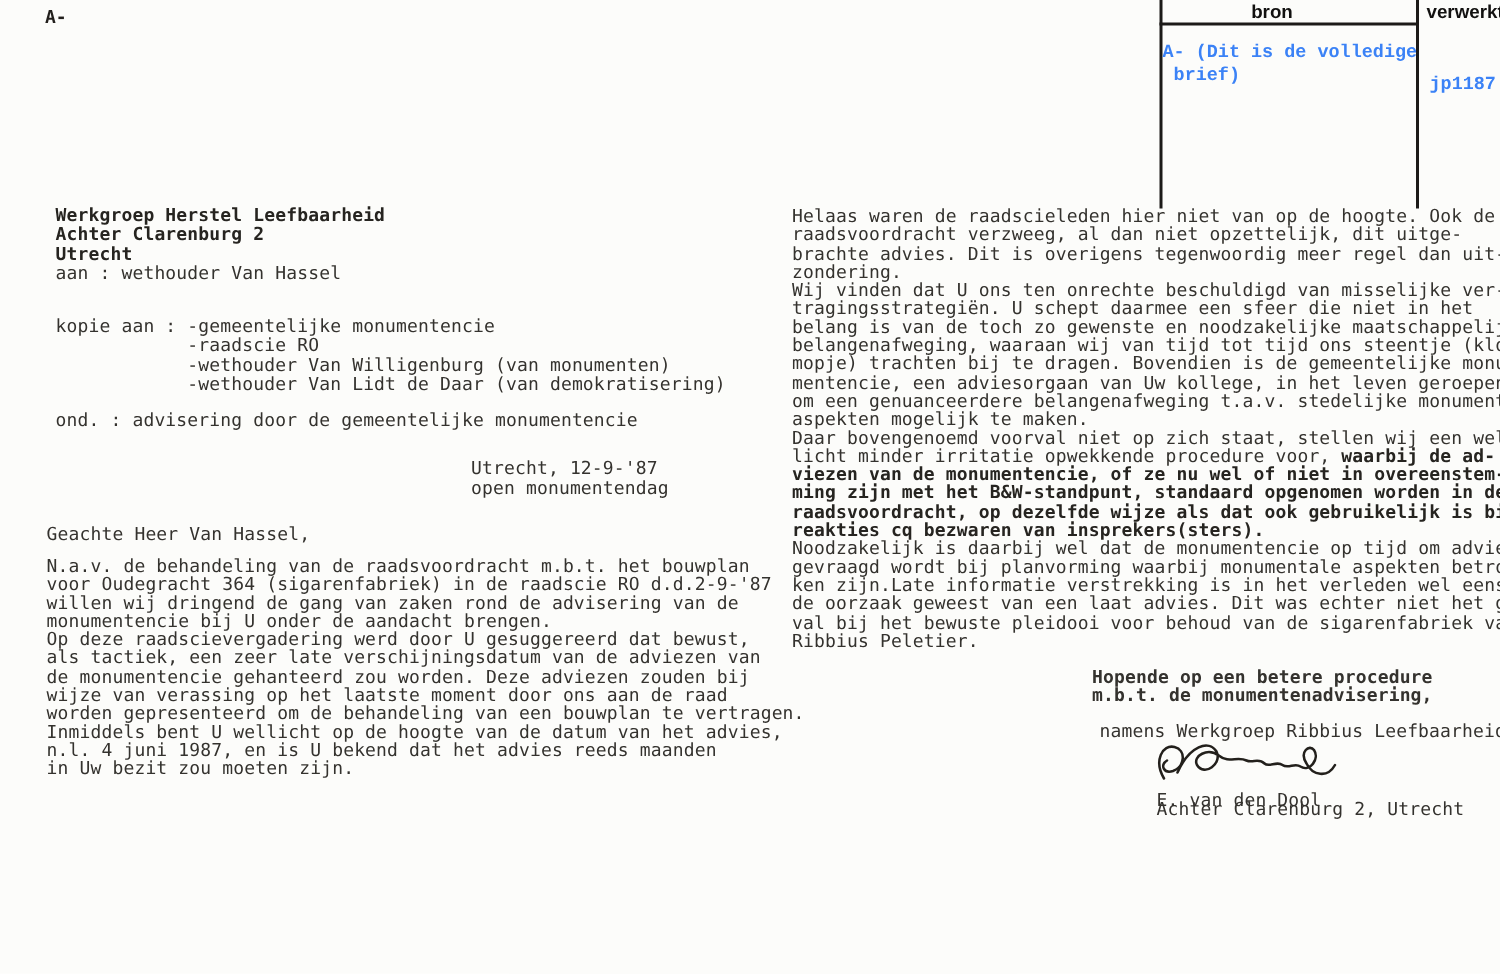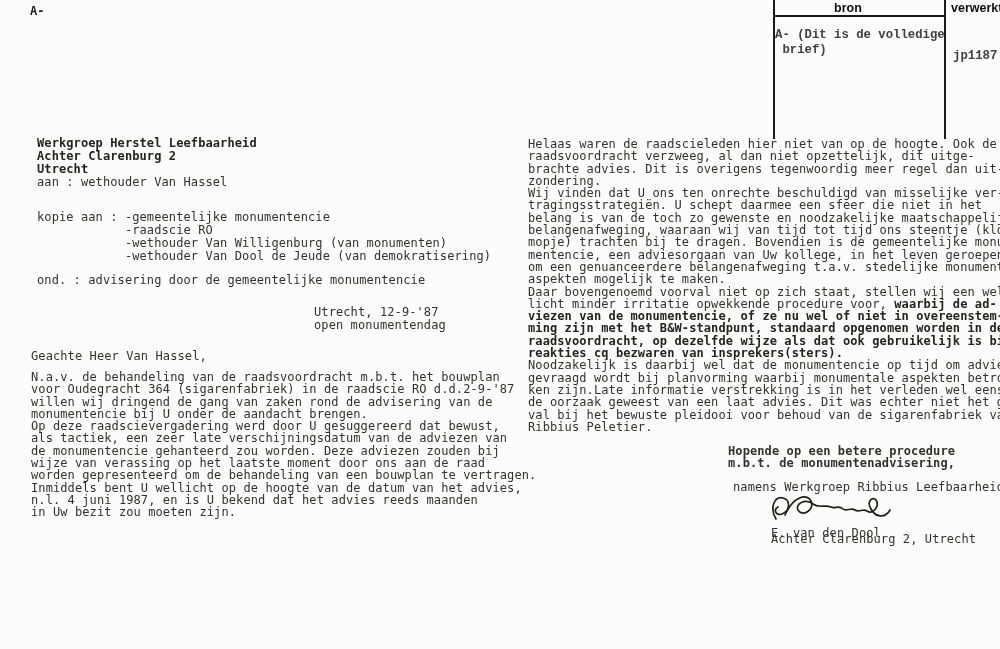--- a/index.html
+++ b/index.html
@@ -27,21 +27,21 @@
   .form-label {
     font-family: "Liberation Sans", sans-serif;
     font-size: 12.5px;
     font-weight: 700;
     color: #121110;
   }
   .typed-courier {
     font-family: "Liberation Mono", monospace;
     font-size: 12.3px;
     line-height: 14.5px;
-    color: #404040;
+    color: #3b82f6;
     white-space: pre;
     font-weight: 600;
   }
   .corner-mark {
     font-family: "DejaVu Sans Mono", monospace;
     font-size: 12px;
     font-weight: bold;
     color: #221f1c;
   }
   .sig-svg { stroke: #23201c; fill: none; stroke-width: 1.7; stroke-linecap: round; }
@@ -65,21 +65,21 @@
   </div>
 
   <div>
     <div class="abs type type-b lh13" style="left:37px; top:137px;">Werkgroep Herstel Leefbaarheid
 Achter Clarenburg 2
 Utrecht</div>
     <div class="abs type" style="left:37px; top:176px;">aan : wethouder Van Hassel</div>
     <div class="abs type lh13" style="left:37px; top:211px;">kopie aan : -gemeentelijke monumentencie
             -raadscie RO
             -wethouder Van Willigenburg (van monumenten)
-            -wethouder Van Dool de Jeude (van demokratisering)</div>
+            -wethouder Van Lidt de Daar (van demokratisering)</div>
     <div class="abs type" style="left:37px; top:274px;">ond. : advisering door de gemeentelijke monumentencie</div>
     <div class="abs type lh13" style="left:314px; top:306px;">Utrecht, 12-9-'87
 open monumentendag</div>
     <div class="abs type" style="left:31px; top:350px;">Geachte Heer Van Hassel,</div>
     <div class="abs type" style="left:31px; top:371px;">N.a.v. de behandeling van de raadsvoordracht m.b.t. het bouwplan
 voor Oudegracht 364 (sigarenfabriek) in de raadscie RO d.d.2-9-'87
 willen wij dringend de gang van zaken rond de advisering van de
 monumentencie bij U onder de aandacht brengen.
 Op deze raadscievergadering werd door U gesuggereerd dat bewust,
 als tactiek, een zeer late verschijningsdatum van de adviezen van

